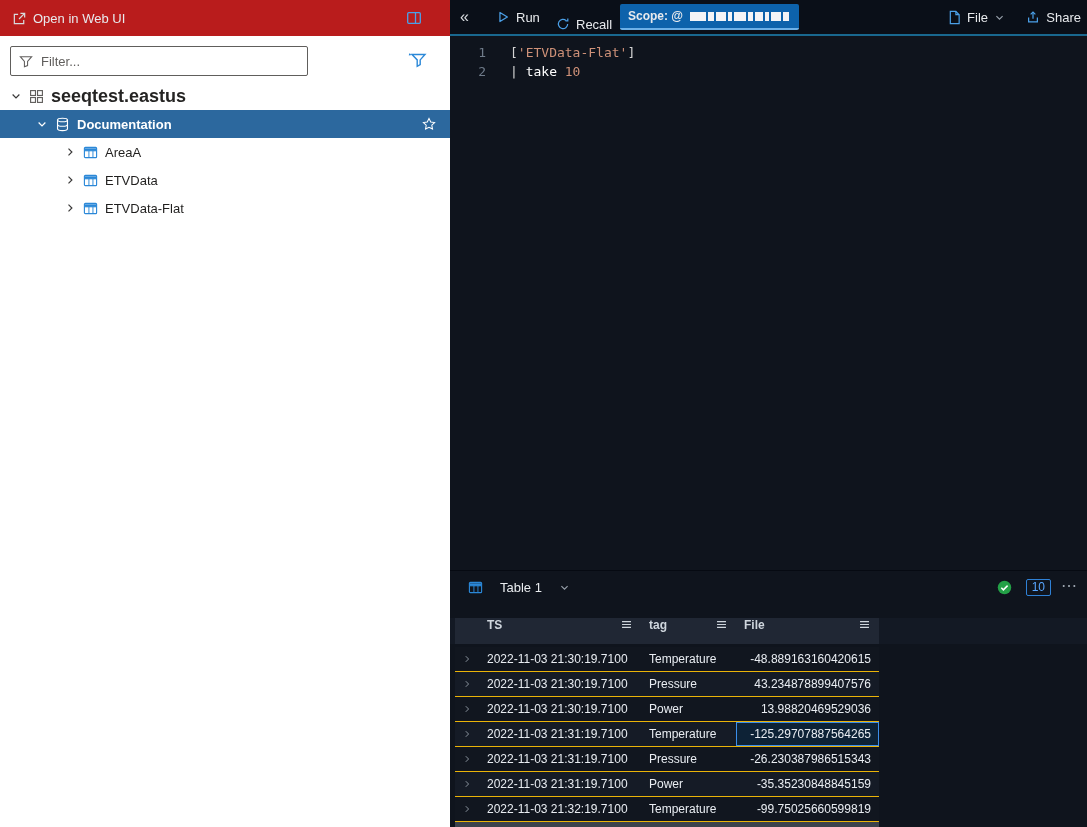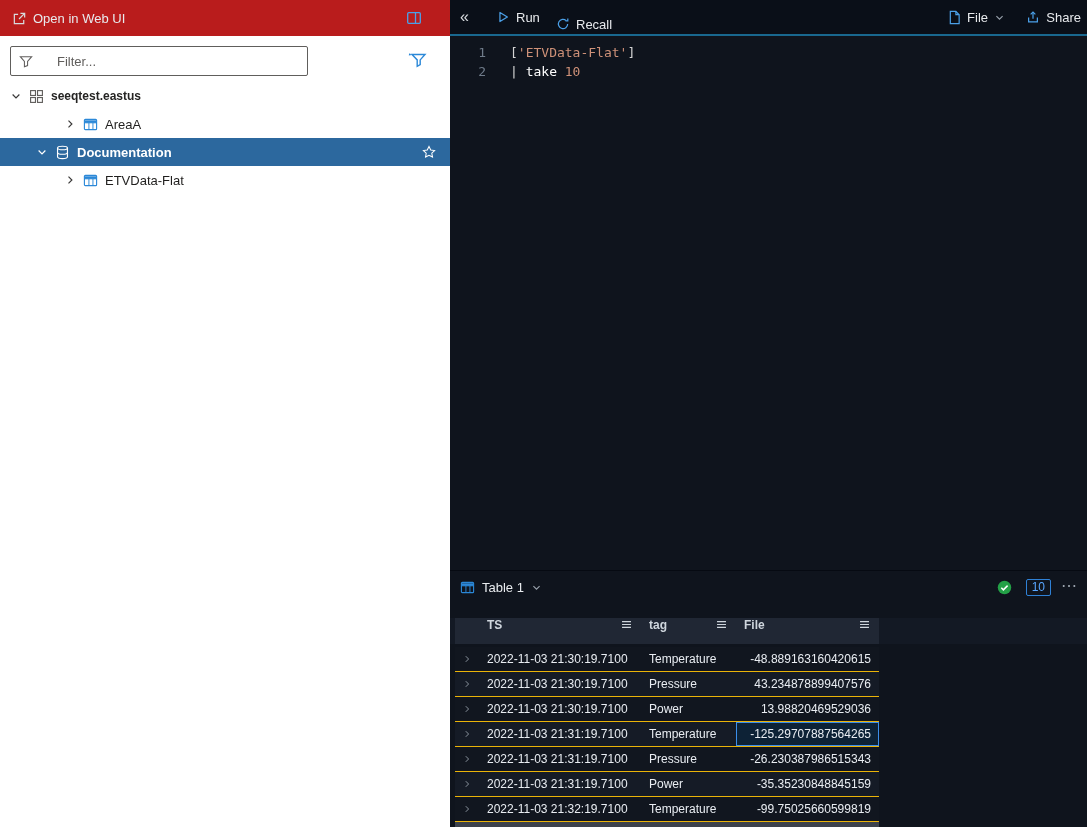--- a/index.html
+++ b/index.html
@@ -22,30 +22,30 @@
          font-size:12px;gap:4px;box-sizing:border-box}
   .redactions{display:flex;align-items:center;margin-left:3px}
   .rbar{display:inline-block;height:9px;background:#f3f4f6;margin-right:2px}
   .file{position:absolute;right:82px;top:0;height:34px}
   .share{position:absolute;right:6px;top:0;height:34px}
   .ic{display:flex;align-items:center}
 
   
   .sidebar{position:absolute;left:0;top:36px;width:450px;height:791px;background:#fff}
   .filter-box{position:absolute;left:10px;top:10px;width:298px;height:30px;border:1px solid #605e5c;
-              border-radius:2px;display:flex;align-items:center;gap:22px;padding:0 8px;box-sizing:border-box}
+              border-radius:2px;display:flex;align-items:center;gap:6px;padding:0 8px;box-sizing:border-box}
   .filter-box input{border:0;outline:0;flex:1;font-size:13px;font-family:inherit;color:#323130;background:transparent}
   .filter-box input::placeholder{color:#605e5c}
   .filter-fav{position:absolute;left:408px;top:16px;cursor:pointer;display:flex}
 
   .tree{position:absolute;left:0;top:46px;width:450px}
   .tree-row{position:relative;height:28px;display:flex;align-items:center;gap:7px;font-size:13px;
             color:#201f1e;cursor:pointer;box-sizing:border-box}
   .lvl0{padding-left:10px}.lvl1{padding-left:36px}.lvl2{padding-left:64px}
-  .lvl0 .tlabel{font-weight:bold;font-size:12px;color:#252423}
+  .lvl0 .tlabel{font-weight:bold;font-size:18px;color:#252423}
   .tree-row.selected{background:#2c689e;color:#fff}
   .tree-row.selected .tlabel{font-weight:bold;color:#fff}
   .tchev{display:flex;color:#3b3a39;width:12px;flex:none}
   .selected .tchev{color:#fff}
   .ticon{display:flex;flex:none}
   .ticon.cluster{color:#605e5c}
   .ticon.database{color:#fff}
   .tstar{position:absolute;right:14px;color:#fff;display:flex;cursor:pointer}
   .tlabel{white-space:nowrap}
 
@@ -54,21 +54,21 @@
           padding-top:7px;box-sizing:border-box;cursor:text;
           font-family:"DejaVu Sans Mono","Liberation Mono",monospace}
   .code-line{display:flex;height:19px;line-height:19px;font-size:13px;padding-left:10px}
   .ln{width:26px;text-align:right;color:#6f7b8a;margin-right:24px;flex:none}
   .code{white-space:pre}
   .tok-punct{color:#d4d4d4}.tok-string{color:#ce9178}.tok-keyword{color:#ffffff}.tok-number{color:#ce9178}
 
   
   .results{position:absolute;left:450px;top:570px;width:637px;height:257px;background:#0f141d;
            border-top:1px solid #060a12;box-sizing:border-box}
-  .results-bar{position:relative;height:33px;display:flex;align-items:center;gap:7px;padding-left:10px}
+  .results-bar{position:relative;height:33px;display:flex;align-items:center;gap:17px;padding-left:18px}
   .results-bar .title{color:#e9ecef;font-size:13px;cursor:pointer}
   .results-bar .chev{color:#9aa3ad;display:flex;cursor:pointer}
   .check{position:absolute;right:75px;top:9px;display:flex}
   .badge{position:absolute;right:36px;top:8px;border:1px solid #2f81d6;color:#58a6ff;font-size:12px;
          line-height:15px;padding:0 5px;border-radius:2px;cursor:pointer}
   .dots{position:absolute;right:10px;top:5px;color:#9aa3ad;font-size:16px;cursor:pointer}
 
   .thead-strip{position:absolute;left:0;top:47px;width:637px;height:26px;background:#131924}
   .thead{position:absolute;left:5px;top:0;width:424px;height:26px;display:flex;background:#202734}
   .th{box-sizing:border-box;display:flex;align-items:flex-start;justify-content:space-between;
@@ -124,20 +124,35 @@
         <span>Run</span>
       </button>
       <button class="tbtn recall">
         <span class="ic">
           <svg width="14" height="14" viewBox="0 0 16 16" fill="none" stroke="#4ba0e8" stroke-width="1.4">
               <path d="M13.3 8A5.3 5.3 0 1 1 11.6 4.1"></path>
               <path d="M13.5 1.8v2.7h-2.7"></path>
             </svg>
         </span>
         <span>Recall</span>
+      </button>
+      <button class="tbtn scope">
+        <span>Scope: @</span>
+        <span class="redactions">
+            <span class="rbar" style="width: 16px;"></span>
+            <span class="rbar" style="width: 6px;"></span>
+            <span class="rbar" style="width: 10px;"></span>
+            <span class="rbar" style="width: 4px;"></span>
+            <span class="rbar" style="width: 12px;"></span>
+            <span class="rbar" style="width: 5px;"></span>
+            <span class="rbar" style="width: 8px;"></span>
+            <span class="rbar" style="width: 4px;"></span>
+            <span class="rbar" style="width: 10px;"></span>
+            <span class="rbar" style="width: 6px;"></span>
+          </span>
       </button>
       <button class="tbtn file">
         <span class="ic">
           <svg width="13" height="15" viewBox="0 0 14 16" fill="none" stroke="#4ba0e8" stroke-width="1.3">
               <path d="M2.5 1.5h6l3.5 3.5v9.5h-9.5z"></path>
               <path d="M8.5 1.5V5H12"></path>
             </svg>
         </span>
         <span>File</span>
         <span class="ic">
@@ -184,54 +199,69 @@
           <span class="ticon cluster">
             <svg viewBox="0 0 16 16" width="15" height="15" fill="none" stroke="#605e5c" stroke-width="1.2">
               <rect x="1.7" y="1.7" width="5.2" height="5.2"></rect>
               <rect x="9.1" y="1.7" width="5.2" height="5.2"></rect>
               <rect x="1.7" y="9.1" width="5.2" height="5.2"></rect>
               <rect x="9.1" y="9.1" width="5.2" height="5.2"></rect>
             </svg>
           </span>
           <span class="tlabel">seeqtest.eastus</span>
         </div>
+        <div class="tree-row lvl1 selected">
+          <span class="tchev">
+            <svg viewBox="0 0 16 16" width="12" height="12">
+              <path d="M3.5 6l4.5 4.5L12.5 6" fill="none" stroke="currentColor" stroke-width="1.6"></path>
+            </svg>
+          </span>
+          <span class="ticon database">
+            <svg viewBox="0 0 16 16" width="15" height="15" fill="none" stroke="currentColor" stroke-width="1.2">
+              <ellipse cx="8" cy="3.2" rx="5.3" ry="1.9"></ellipse>
+              <path d="M2.7 3.2v9.4c0 1.05 2.37 1.9 5.3 1.9s5.3-.85 5.3-1.9V3.2"></path>
+              <path d="M2.7 7.9c0 1.05 2.37 1.9 5.3 1.9s5.3-.85 5.3-1.9"></path>
+            </svg>
+          </span>
+          <span class="tlabel">Documentation</span>
+          <span class="tstar">
+            <svg viewBox="0 0 16 16" width="14" height="14" fill="none" stroke="currentColor" stroke-width="1.2">
+              <path d="M8 1.7l2 4 4.4.6-3.2 3.1.8 4.4L8 11.7l-3.9 2.1.7-4.4L1.6 6.3 6 5.7z"></path>
+            </svg>
+          </span>
+        </div>
         <div class="tree-row lvl2">
           <span class="tchev">
             <svg viewBox="0 0 16 16" width="12" height="12">
               <path d="M6 3.5L10.5 8 6 12.5" fill="none" stroke="currentColor" stroke-width="1.6"></path>
             </svg>
           </span>
           <span class="ticon table">
             <svg viewBox="0 0 16 16" width="15" height="15">
               <rect x="1.5" y="2.5" width="13" height="11" rx="1" fill="none" stroke="#2b88d8" stroke-width="1.2"></rect>
               <path d="M2 6.2h12M6.3 6.2V13M10.6 6.2V13" stroke="#2b88d8" stroke-width="1" fill="none"></path>
               <path d="M2 3.5h12v2.7H2z" fill="#2b88d8"></path>
             </svg>
           </span>
           <span class="tlabel">AreaA</span>
         </div>
-        <div class="tree-row lvl1 selected">
+        <div class="tree-row lvl2">
           <span class="tchev">
             <svg viewBox="0 0 16 16" width="12" height="12">
-              <path d="M3.5 6l4.5 4.5L12.5 6" fill="none" stroke="currentColor" stroke-width="1.6"></path>
-            </svg>
-          </span>
-          <span class="ticon database">
-            <svg viewBox="0 0 16 16" width="15" height="15" fill="none" stroke="currentColor" stroke-width="1.2">
-              <ellipse cx="8" cy="3.2" rx="5.3" ry="1.9"></ellipse>
-              <path d="M2.7 3.2v9.4c0 1.05 2.37 1.9 5.3 1.9s5.3-.85 5.3-1.9V3.2"></path>
-              <path d="M2.7 7.9c0 1.05 2.37 1.9 5.3 1.9s5.3-.85 5.3-1.9"></path>
-            </svg>
-          </span>
-          <span class="tlabel">Documentation</span>
-          <span class="tstar">
-            <svg viewBox="0 0 16 16" width="14" height="14" fill="none" stroke="currentColor" stroke-width="1.2">
-              <path d="M8 1.7l2 4 4.4.6-3.2 3.1.8 4.4L8 11.7l-3.9 2.1.7-4.4L1.6 6.3 6 5.7z"></path>
-            </svg>
-          </span>
+              <path d="M6 3.5L10.5 8 6 12.5" fill="none" stroke="currentColor" stroke-width="1.6"></path>
+            </svg>
+          </span>
+          <span class="ticon table">
+            <svg viewBox="0 0 16 16" width="15" height="15">
+              <rect x="1.5" y="2.5" width="13" height="11" rx="1" fill="none" stroke="#2b88d8" stroke-width="1.2"></rect>
+              <path d="M2 6.2h12M6.3 6.2V13M10.6 6.2V13" stroke="#2b88d8" stroke-width="1" fill="none"></path>
+              <path d="M2 3.5h12v2.7H2z" fill="#2b88d8"></path>
+            </svg>
+          </span>
+          <span class="tlabel">ETVData</span>
         </div>
         <div class="tree-row lvl2">
           <span class="tchev">
             <svg viewBox="0 0 16 16" width="12" height="12">
               <path d="M6 3.5L10.5 8 6 12.5" fill="none" stroke="currentColor" stroke-width="1.6"></path>
             </svg>
           </span>
           <span class="ticon table">
             <svg viewBox="0 0 16 16" width="15" height="15">
               <rect x="1.5" y="2.5" width="13" height="11" rx="1" fill="none" stroke="#2b88d8" stroke-width="1.2"></rect>

